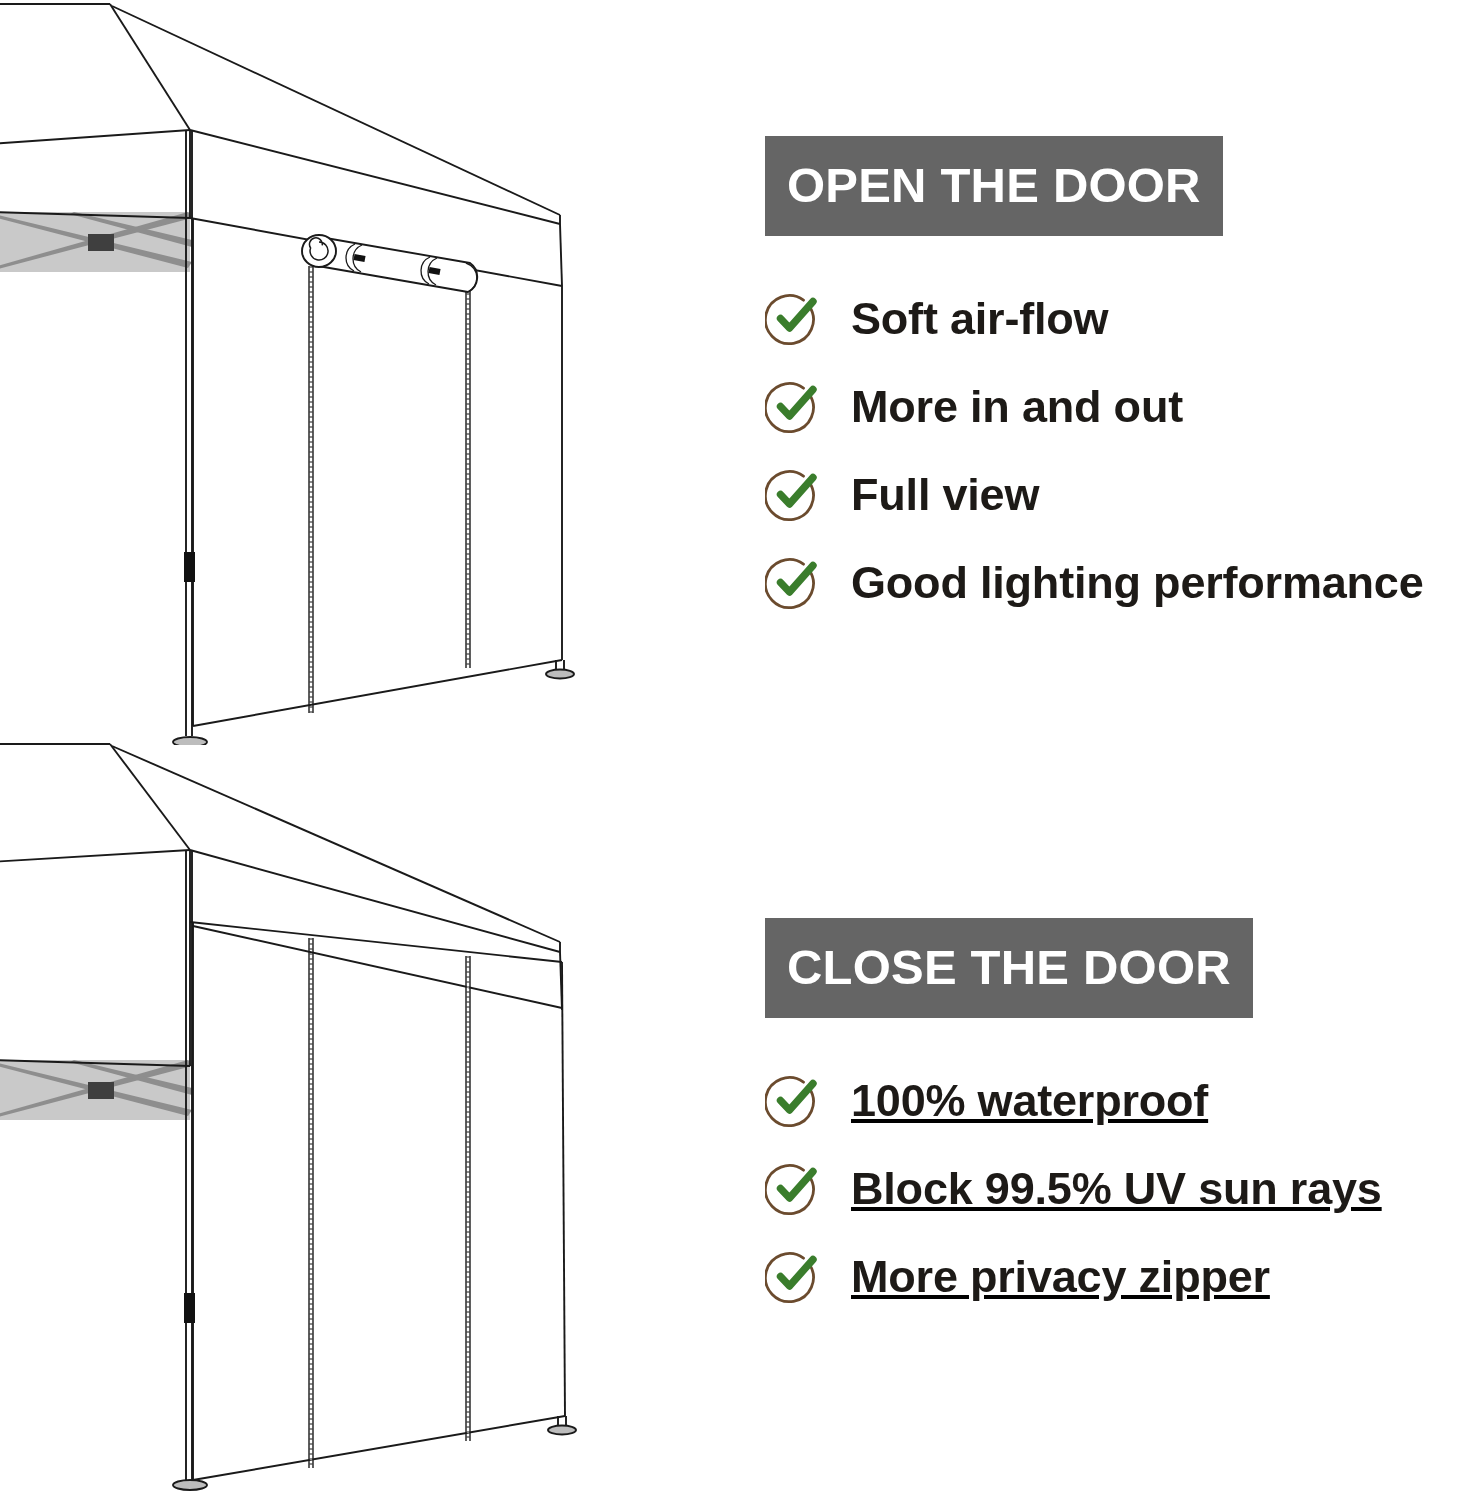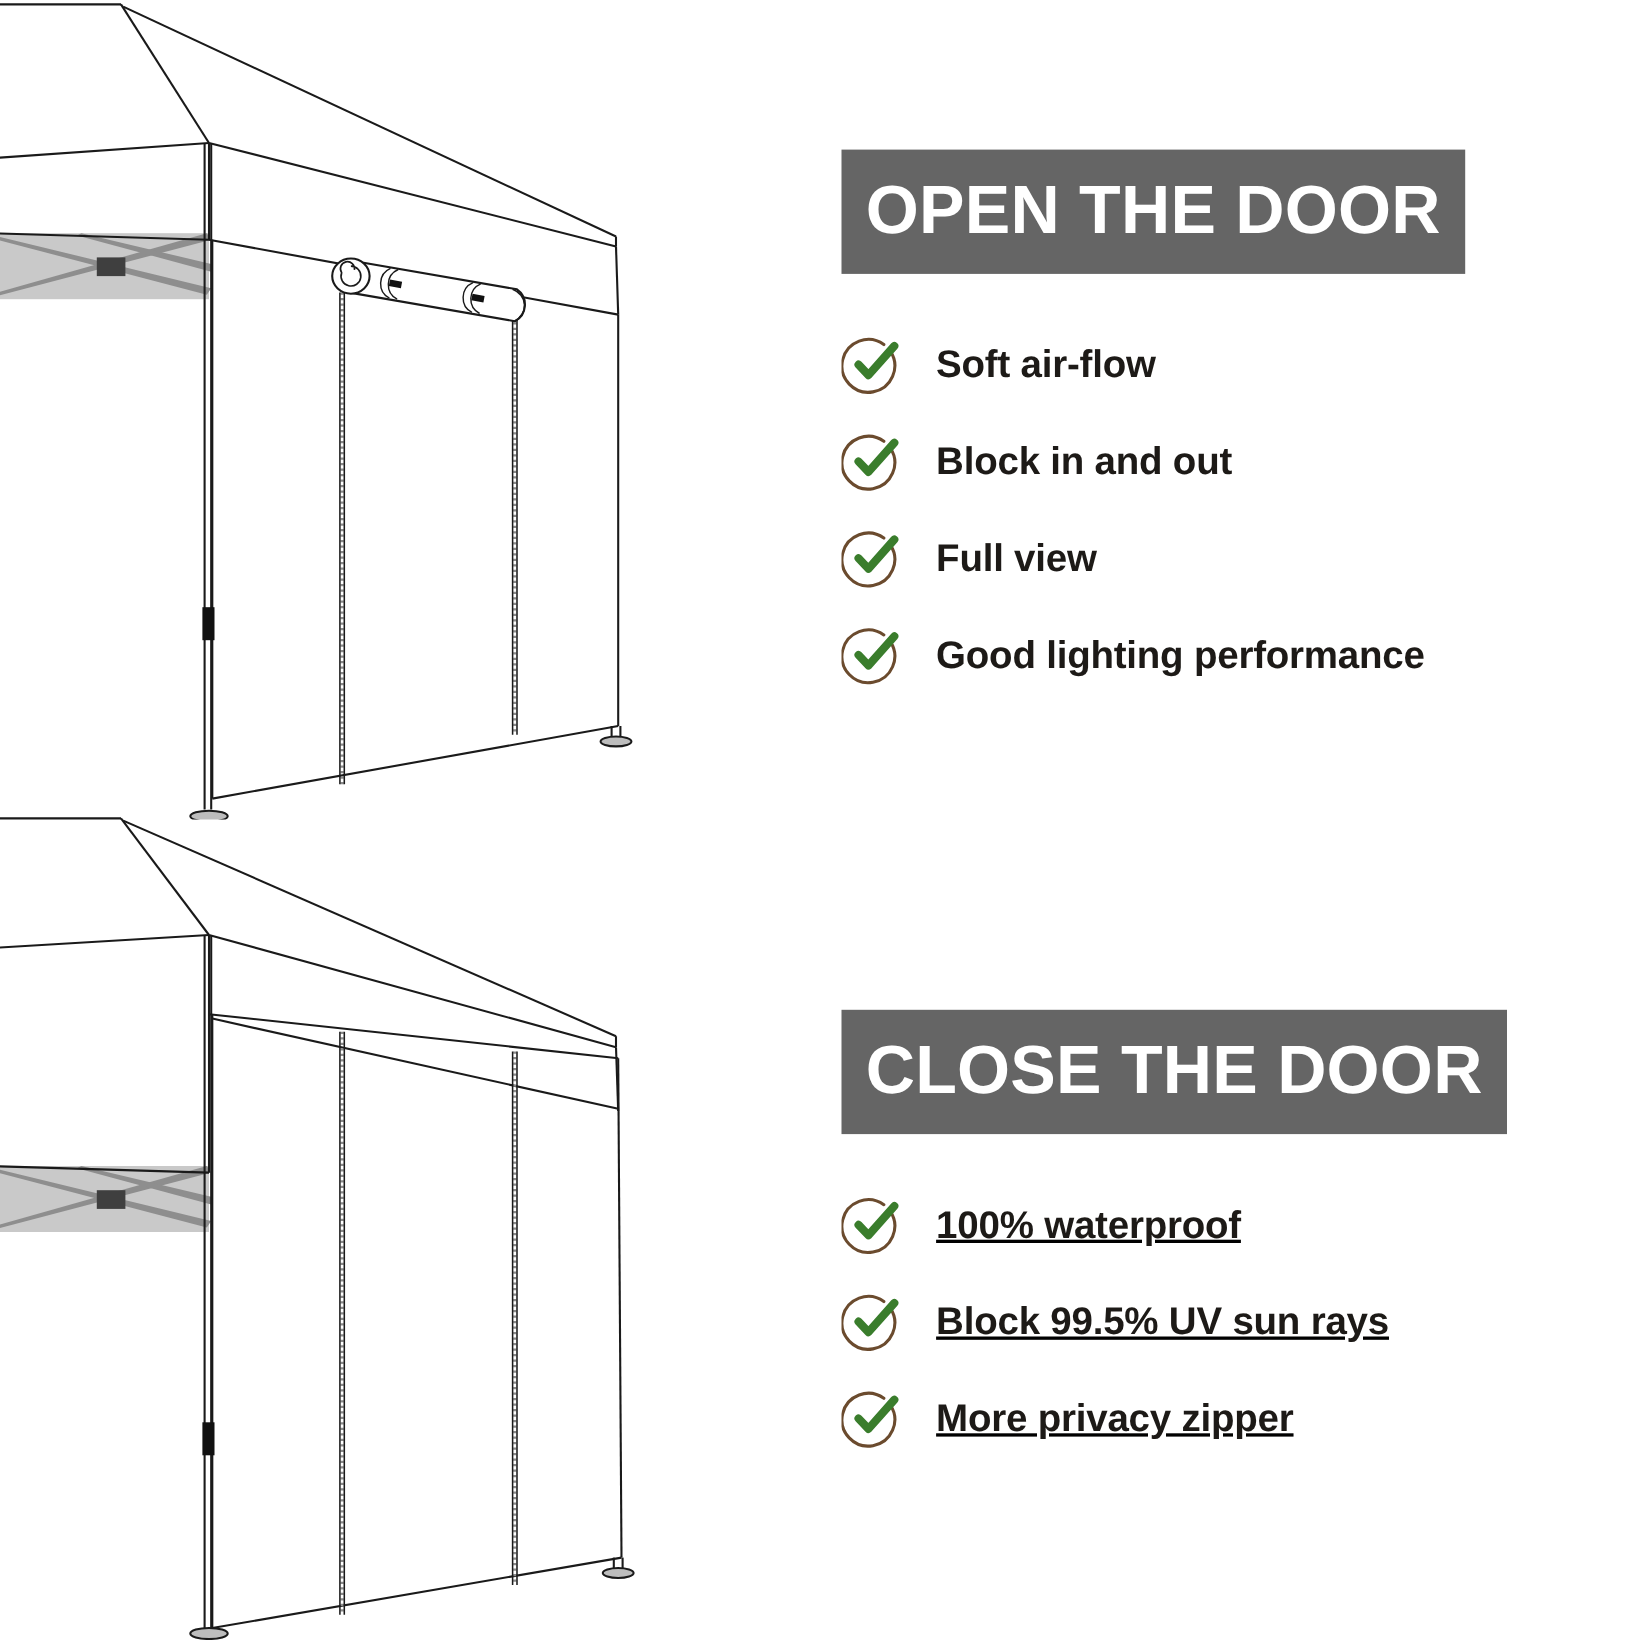--- a/index.html
+++ b/index.html
@@ -39,21 +39,21 @@
     left: 765px;
     width: 715px;
   }
   #panel-open  { top: 136px; }
   #panel-close { top: 918px; text-decoration: underline; }
 
   .panel-header {
     display: inline-block;
     background: #656565;
     color: #ffffff;
-    font-size: 62px;
+    font-size: 49px;
     font-weight: bold;
     letter-spacing: 0.2px;
     line-height: 1;
     padding: 25px 22px 26px 22px;
     white-space: nowrap;
   }
 
   .feature-list {
     list-style: none;
     margin: 0;
@@ -69,21 +69,21 @@
     white-space: nowrap;
   }
   .feature-check {
     flex: 0 0 auto;
     width: 56px;
     height: 56px;
     margin-right: 30px;
     display: block;
   }
   .feature-text {
-    font-size: 35px;
+    font-size: 45px;
     font-weight: bold;
     color: #1d1a17;
     line-height: 1;
     letter-spacing: -0.2px;
   }
 </style>
 </head>
 <body>
 
 <div id="page">
@@ -226,21 +226,21 @@
           <path d="M15.5 28.5 L24.5 38 L48 11.5" fill="none" stroke="#3a7d2c" stroke-width="7.4" stroke-linecap="round" stroke-linejoin="round"></path>
         </svg>
         <span class="feature-text">Soft air-flow</span>
       </li>
 
       <li class="feature-item">
         <svg class="feature-check" viewBox="0 0 56 56">
           <path d="M44.5 16.5 A24 24 0 1 1 38.5 10.2" fill="none" stroke="#6b4b2e" stroke-width="2.8" stroke-linecap="round"></path>
           <path d="M15.5 28.5 L24.5 38 L48 11.5" fill="none" stroke="#3a7d2c" stroke-width="7.4" stroke-linecap="round" stroke-linejoin="round"></path>
         </svg>
-        <span class="feature-text">Block in and out</span>
+        <span class="feature-text">More in and out</span>
       </li>
 
       <li class="feature-item">
         <svg class="feature-check" viewBox="0 0 56 56">
           <path d="M44.5 16.5 A24 24 0 1 1 38.5 10.2" fill="none" stroke="#6b4b2e" stroke-width="2.8" stroke-linecap="round"></path>
           <path d="M15.5 28.5 L24.5 38 L48 11.5" fill="none" stroke="#3a7d2c" stroke-width="7.4" stroke-linecap="round" stroke-linejoin="round"></path>
         </svg>
         <span class="feature-text">Full view</span>
       </li>
 

